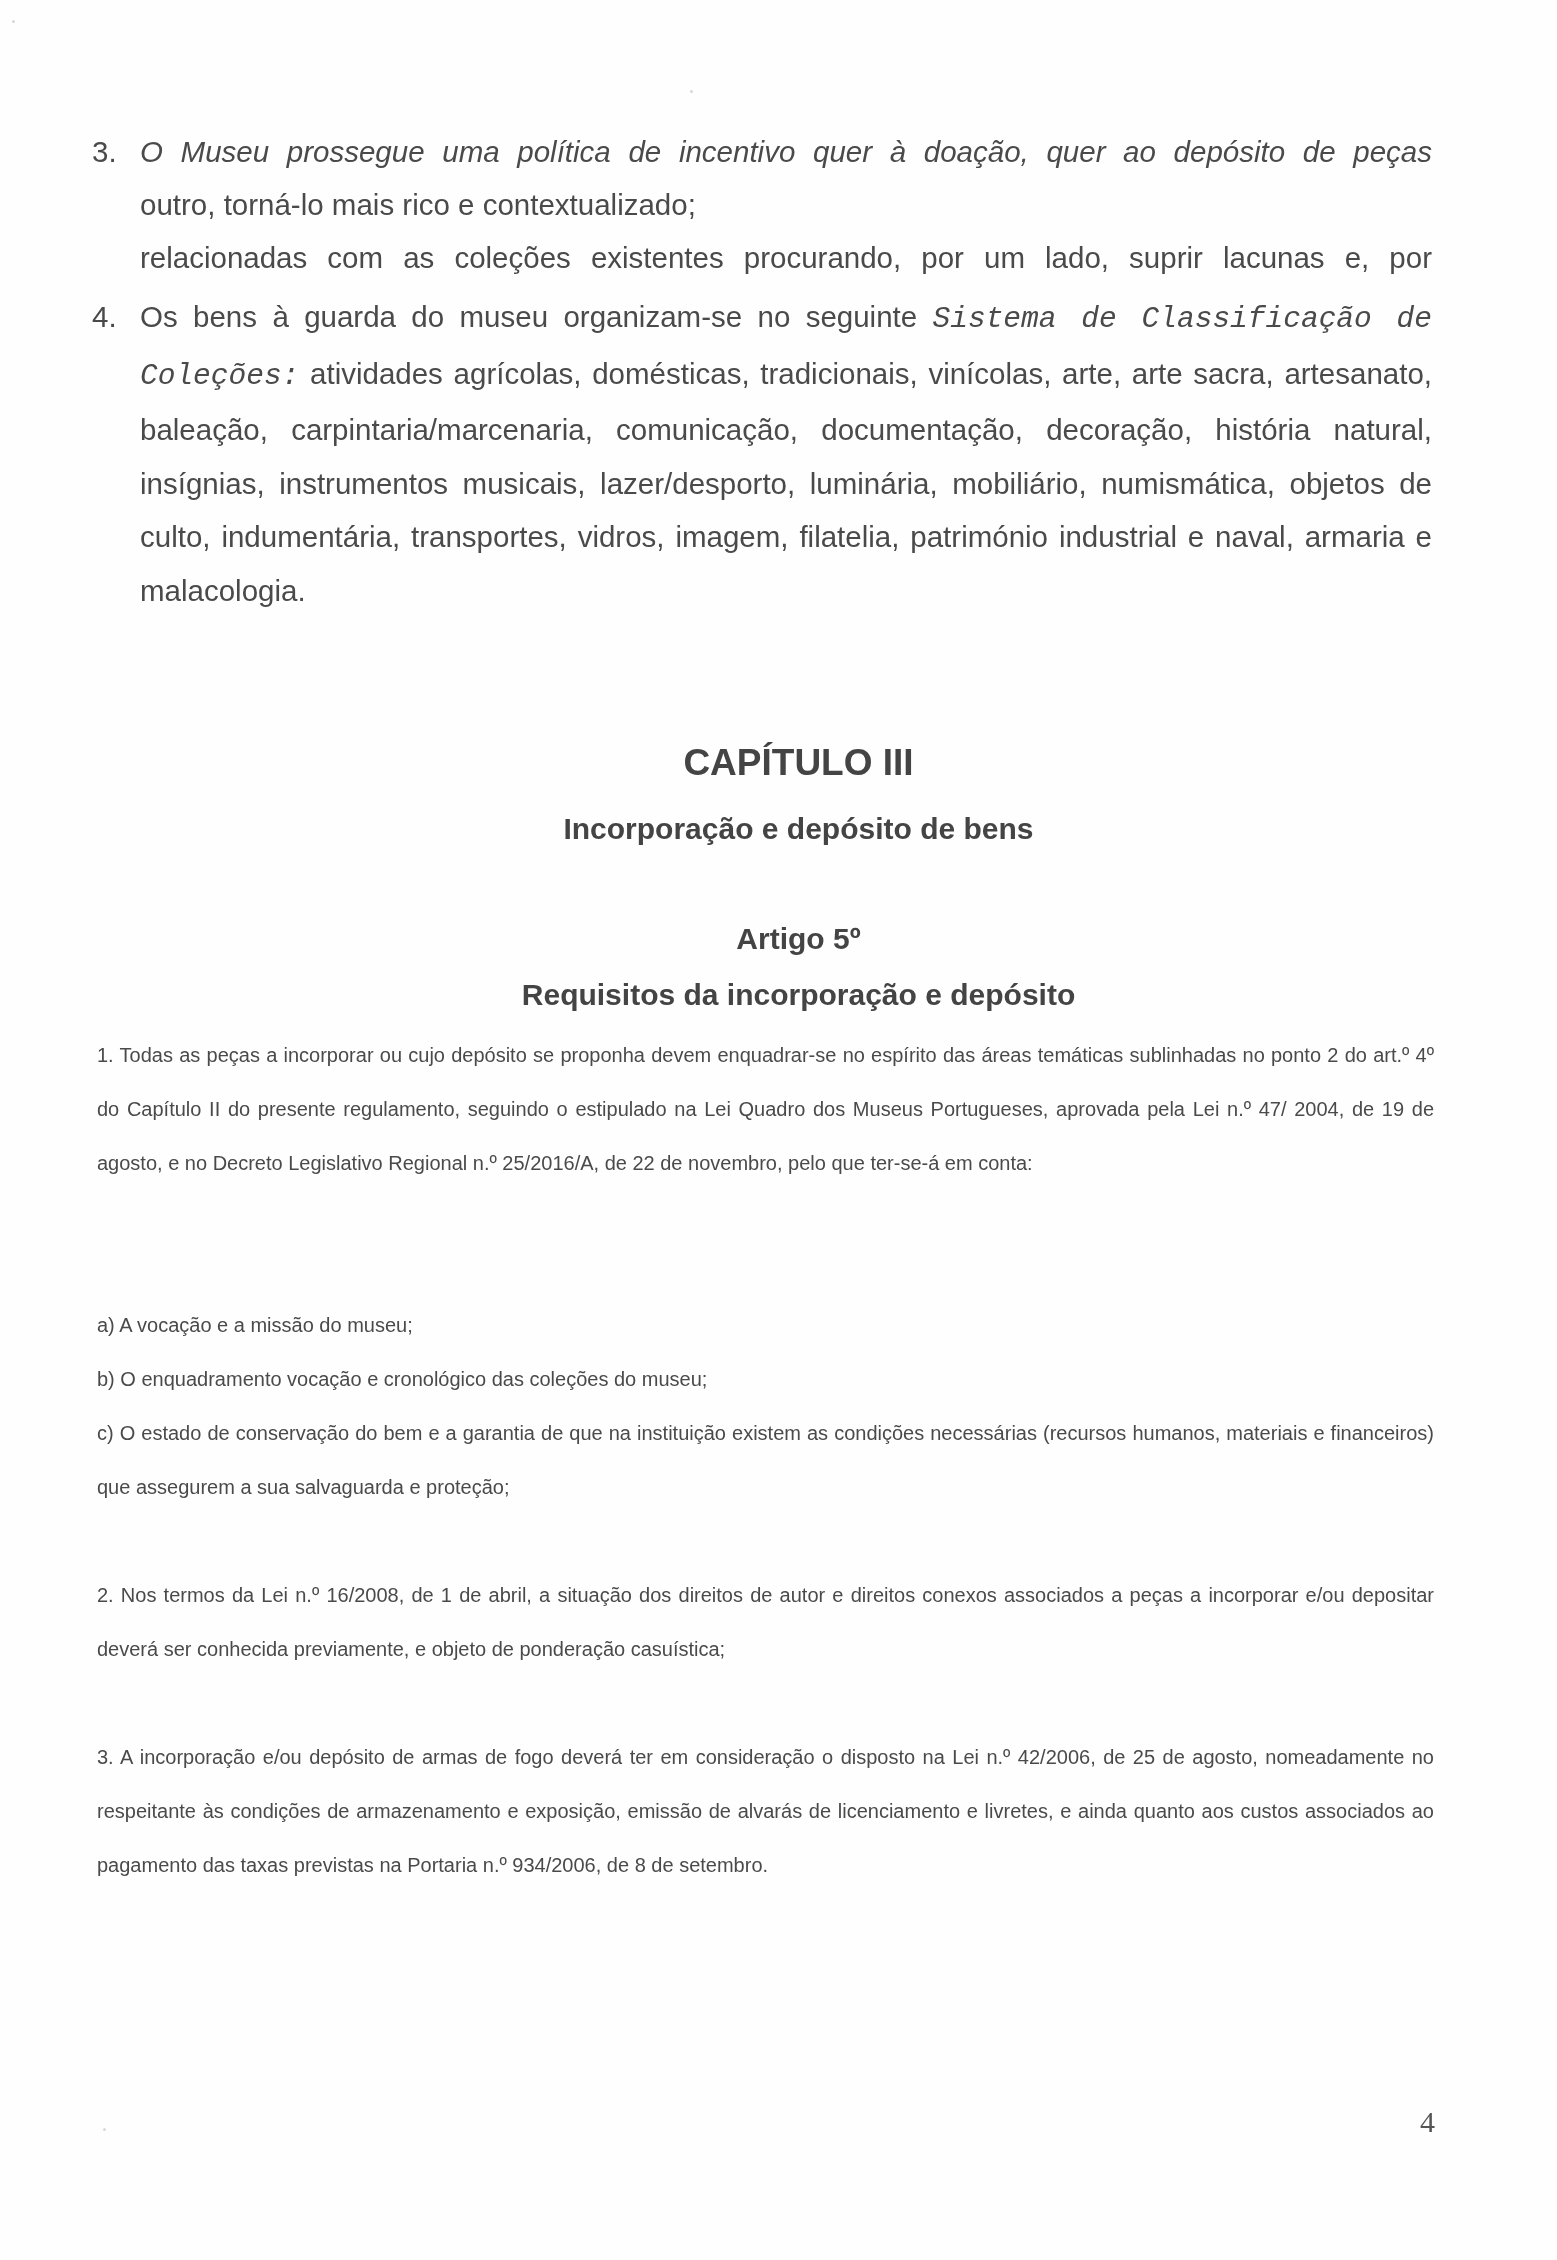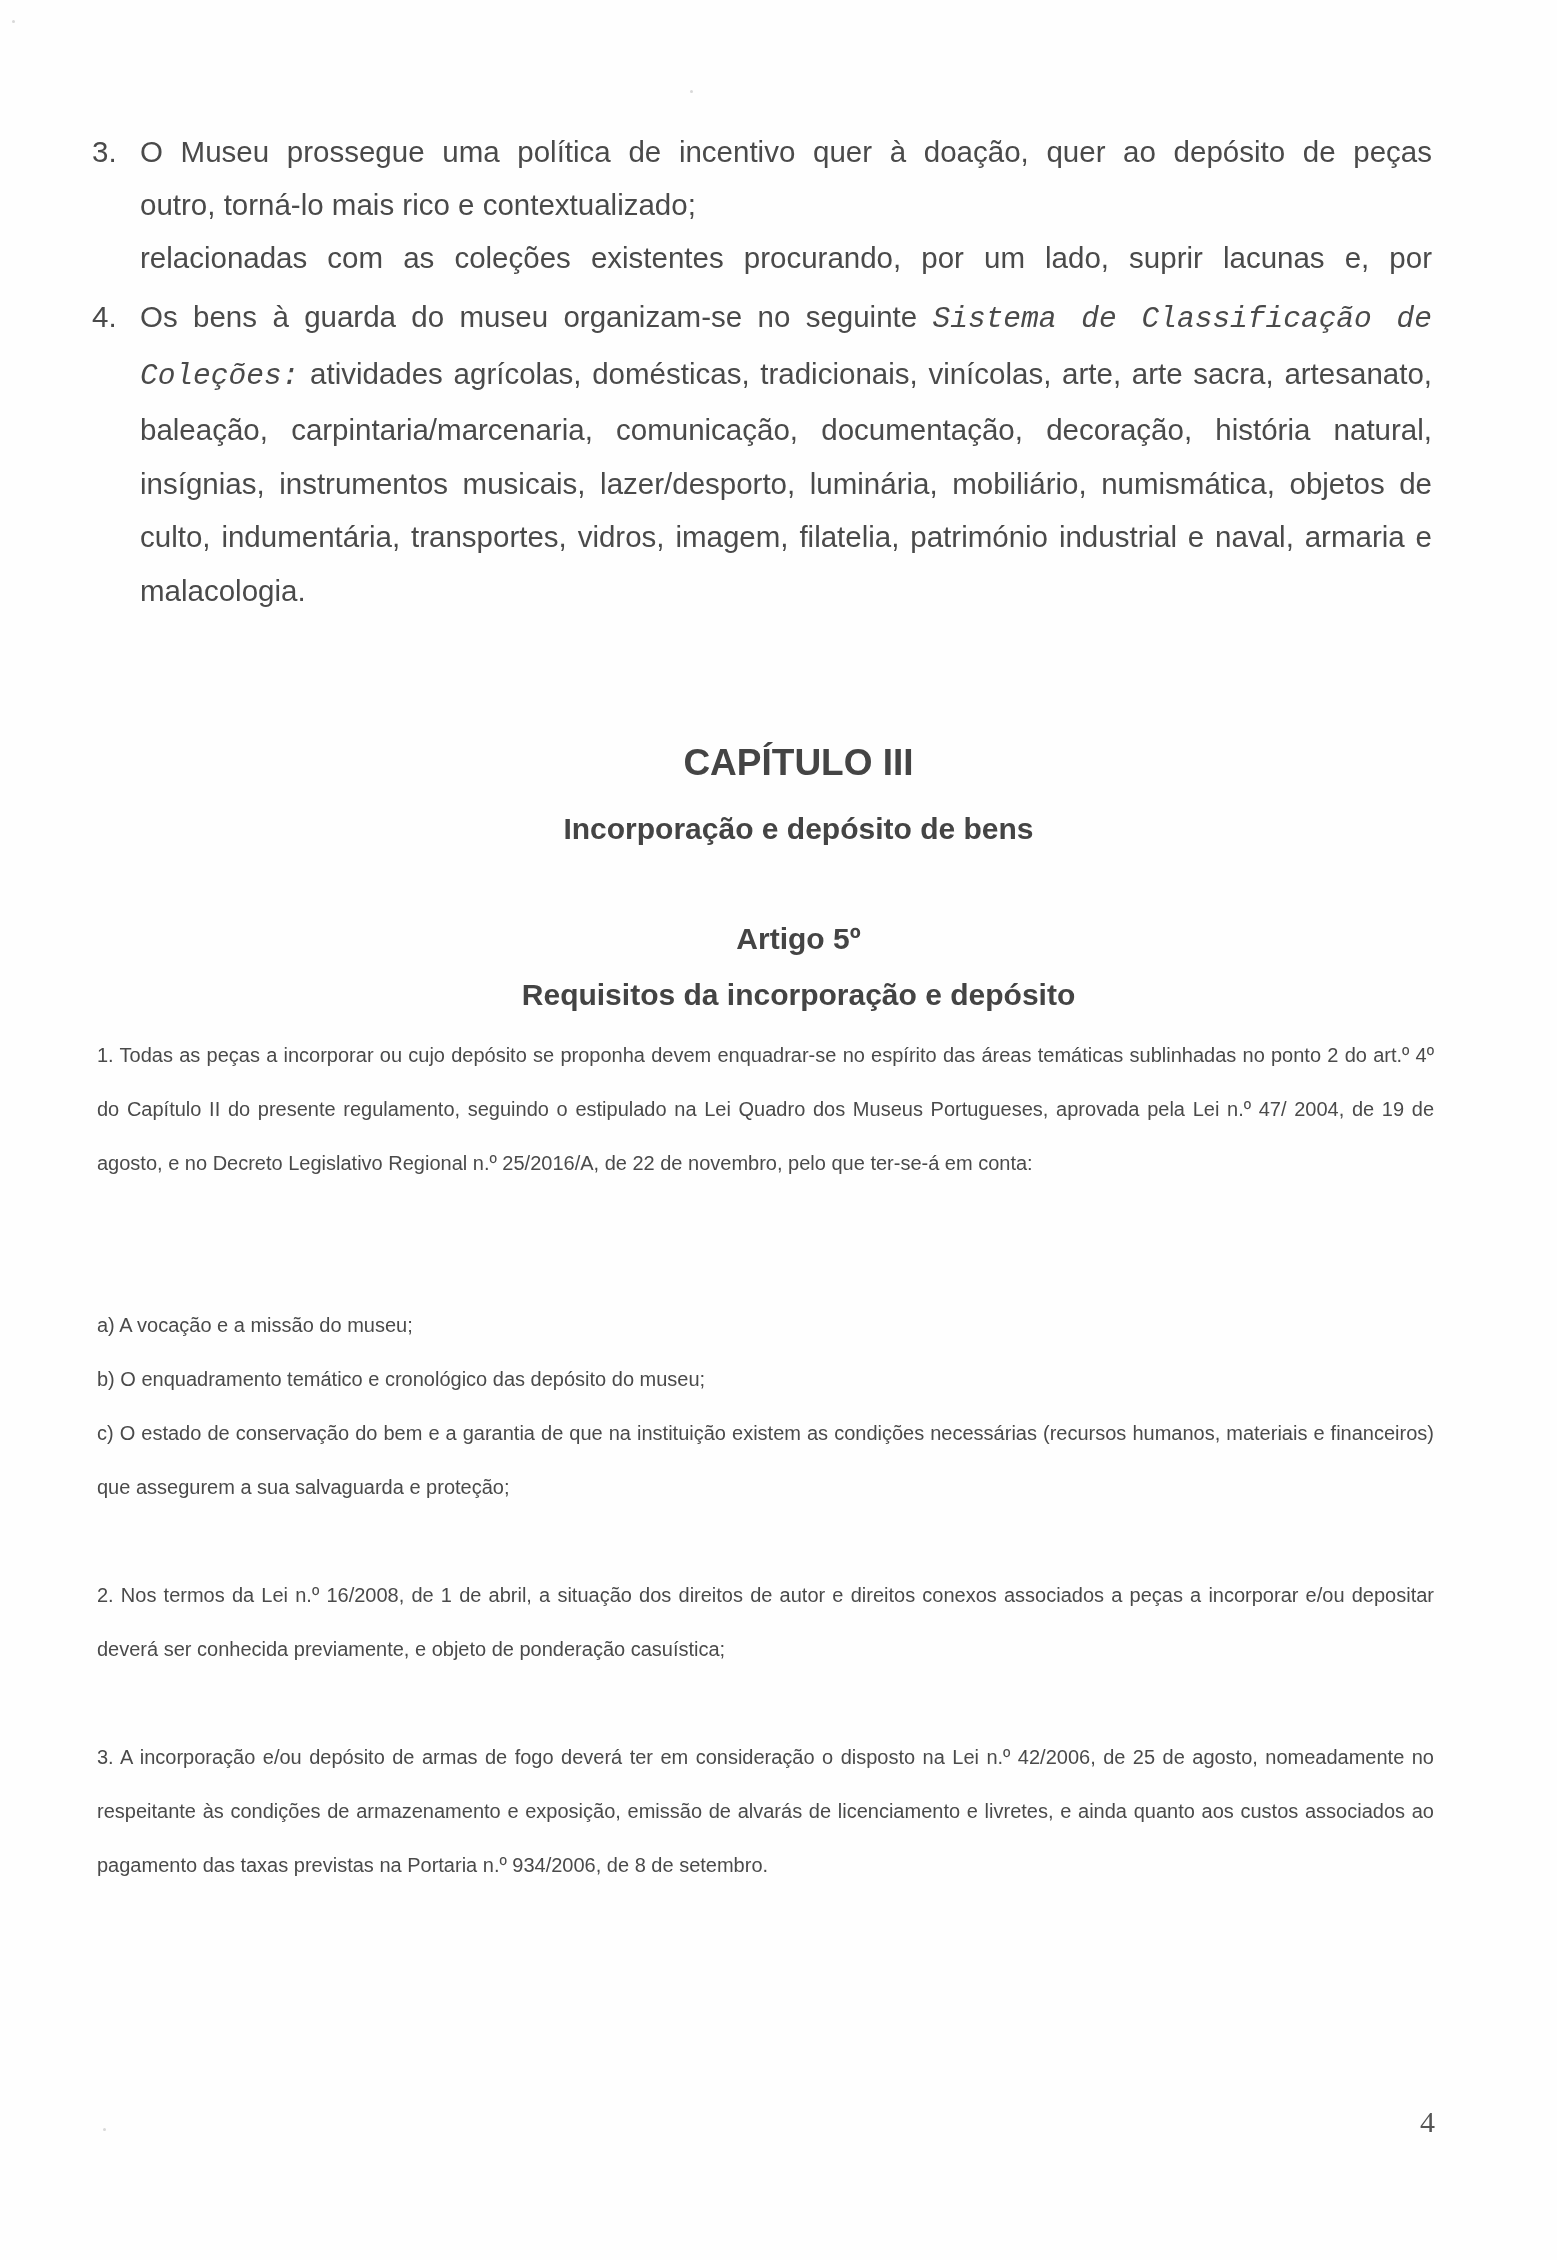--- a/index.html
+++ b/index.html
@@ -84,38 +84,38 @@
 
 <div class="page">
 
   <div class="scan-speck" style="left:12px;top:20px;"></div>
   <div class="scan-speck" style="left:690px;top:90px;"></div>
   <div class="scan-speck" style="left:103px;top:2128px;"></div>
 
   <div class="item" style="top:125px;">
     <span class="num">3.</span>
     <span class="body">
-      <span style="display:block;text-align-last:justify;">O Museu prossegue uma política de incentivo quer à doação, quer ao depósito de peças</span>
+      <span style="display:block;text-align-last:justify;font-style:italic;">O Museu prossegue uma política de incentivo quer à doação, quer ao depósito de peças</span>
       <span style="display:block;text-align-last:left;">outro, torná-lo mais rico e contextualizado;</span>
       <span style="display:block;text-align-last:justify;">relacionadas com as coleções existentes procurando, por um lado, suprir lacunas e, por</span>
     </span>
   </div>
 
   <div class="item" style="top:290px;line-height:53.5px;">
     <span class="num">4.</span>
     <span class="body"><span>Os bens à guarda do museu organizam-se no seguinte </span><span class="italic">Sistema de Classificação de</span> <span class="italic">Coleções:</span><span> atividades agrícolas, domésticas, tradicionais, vinícolas, arte, arte sacra, artesanato, baleação, carpintaria/marcenaria, comunicação, documentação, decoração, história natural, insígnias, instrumentos musicais, lazer/desporto, luminária, mobiliário, numismática, objetos de culto, indumentária, transportes, vidros, imagem, filatelia, património industrial e naval, armaria e malacologia.</span></span>
   </div>
 
   <div class="heading chapter">CAPÍTULO III</div>
   <div class="heading chapter-sub">Incorporação e depósito de bens</div>
 
   <div class="heading article">Artigo 5º</div>
   <div class="heading article-sub">Requisitos da incorporação e depósito</div>
 
   <div class="para" style="top:1028px;">1. Todas as peças a incorporar ou cujo depósito se proponha devem enquadrar-se no espírito das áreas temáticas sublinhadas no ponto 2 do art.º 4º do Capítulo II do presente regulamento, seguindo o estipulado na Lei Quadro dos Museus Portugueses, aprovada pela Lei n.º 47/ 2004, de 19 de agosto, e no Decreto Legislativo Regional n.º 25/2016/A, de 22 de novembro, pelo que ter-se-á em conta:</div>
   <div class="para left" style="top:1298px;">a) A vocação e a missão do museu;</div>
-  <div class="para left" style="top:1352px;">b) O enquadramento temático e cronológico das depósito do museu;</div>
+  <div class="para left" style="top:1352px;">b) O enquadramento vocação e cronológico das coleções do museu;</div>
   <div class="para" style="top:1406px;">c) O estado de conservação do bem e a garantia de que na instituição existem as condições necessárias (recursos humanos, materiais e financeiros) que assegurem a sua salvaguarda e proteção;</div>
   <div class="para" style="top:1568px;">2. Nos termos da Lei n.º 16/2008, de 1 de abril, a situação dos direitos de autor e direitos conexos associados a peças a incorporar e/ou depositar deverá ser conhecida previamente, e objeto de ponderação casuística;</div>
   <div class="para" style="top:1730px;">3. A incorporação e/ou depósito de armas de fogo deverá ter em consideração o disposto na Lei n.º 42/2006, de 25 de agosto, nomeadamente no respeitante às condições de armazenamento e exposição, emissão de alvarás de licenciamento e livretes, e ainda quanto aos custos associados ao pagamento das taxas previstas na Portaria n.º 934/2006, de 8 de setembro.</div>
 
   <div class="page-number">4</div>
 </div>
 
 </body></html>

